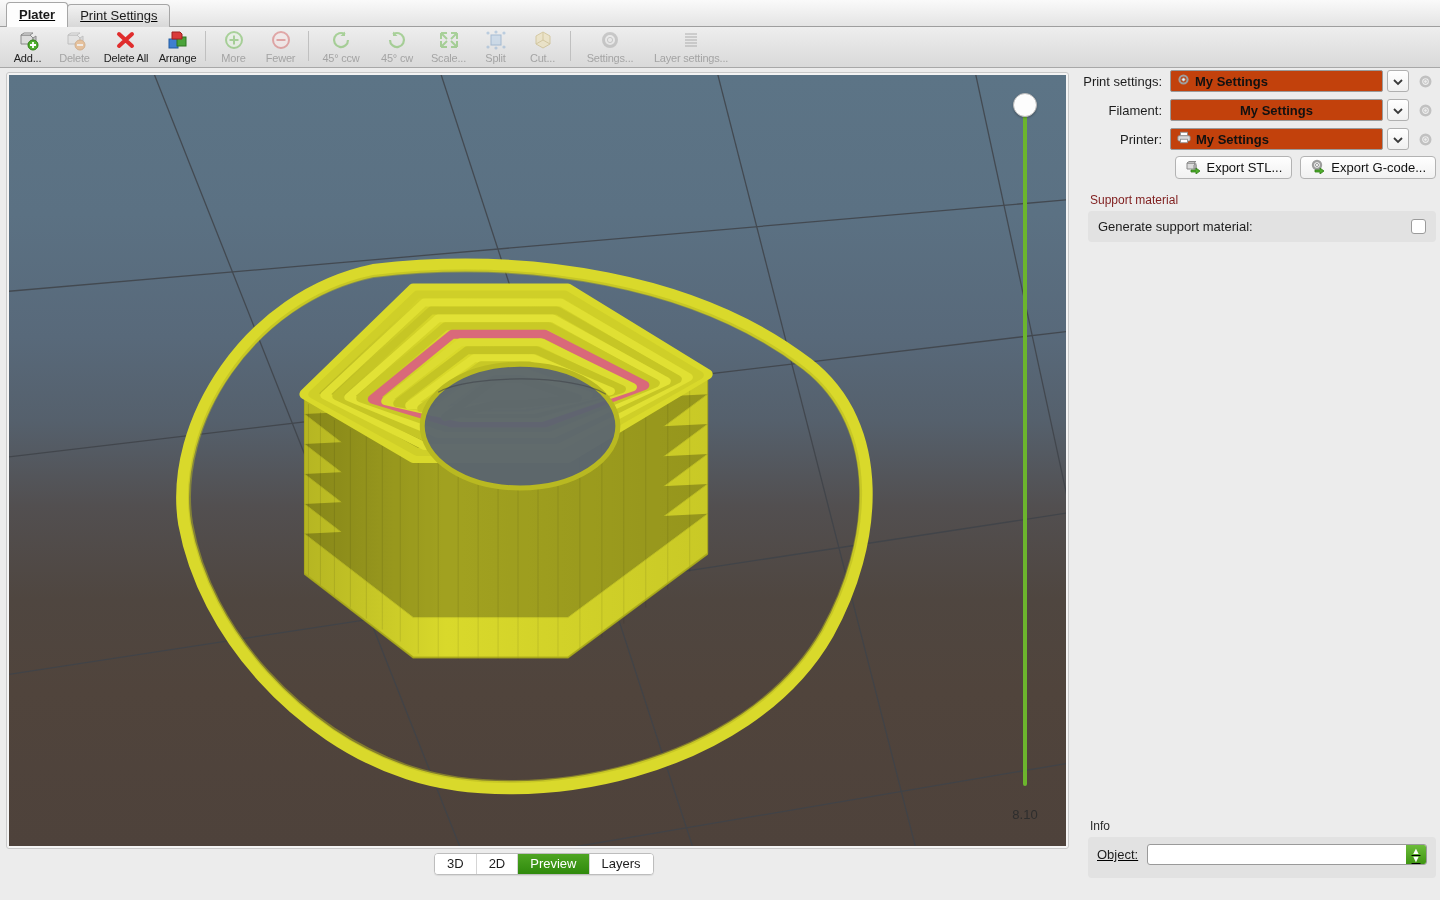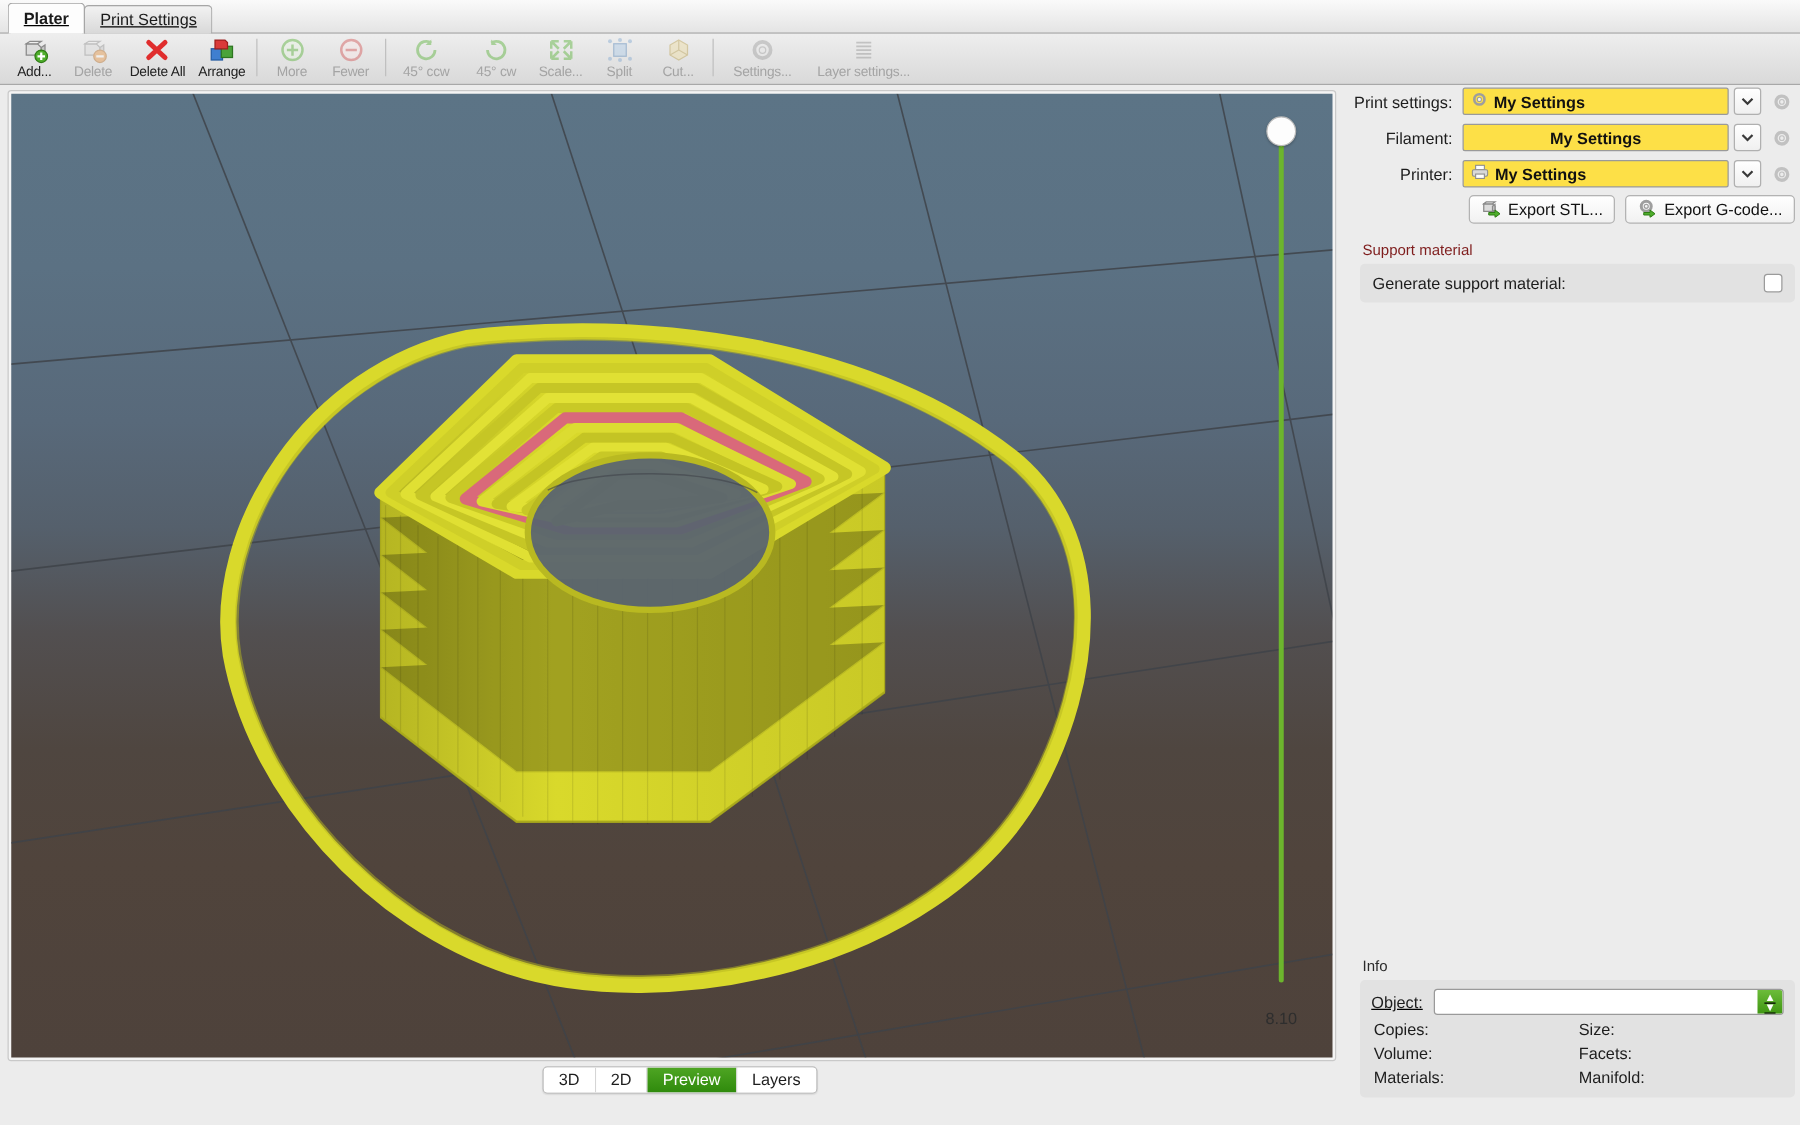--- a/index.html
+++ b/index.html
@@ -122,21 +122,21 @@
   .row {
     display: flex; align-items: center; height: 24px; margin-bottom: 5px;
     padding-right: 4px;
   }
   .row .lbl {
     width: 90px; text-align: right; font-size: 13px; color: #1d1d1d;
     padding-right: 8px; flex: none;
   }
   .combo {
     flex: 1; height: 22px;
-    border: 1px solid #9a9a9a; background: #fde047; border-radius: 2px;
+    border: 1px solid #9a9a9a; background: #c2410c; border-radius: 2px;
     display: flex; align-items: center; padding: 0 6px; gap: 5px;
     font-size: 13px; color: #111; overflow: hidden;
   }
   .combo.centered { justify-content: center; }
   .combo .cv { white-space: nowrap; font-weight: bold; }
   .dropbtn {
     width: 22px; height: 22px; margin-left: 4px; flex: none;
     border: 1px solid #b0b0b0; border-radius: 3px;
     background: linear-gradient(#ffffff, #f0f0f0);
     display: flex; align-items: center; justify-content: center;
@@ -587,25 +587,17 @@
         <div class="info-objrow">
           <div class="lbl2">Object:</div>
           <div class="objfield">
             <div class="inner"></div>
             <div class="spinner">
               <span>▲</span>
               <span>▼</span>
             </div>
           </div>
         </div>
-        <div class="info-grid">
-          <div>Copies:</div>
-          <div>Size:</div>
-          <div>Volume:</div>
-          <div>Facets:</div>
-          <div>Materials:</div>
-          <div>Manifold:</div>
-        </div>
       </div>
     </div>
 
   </div>
 </div>
 
 </body></html>

